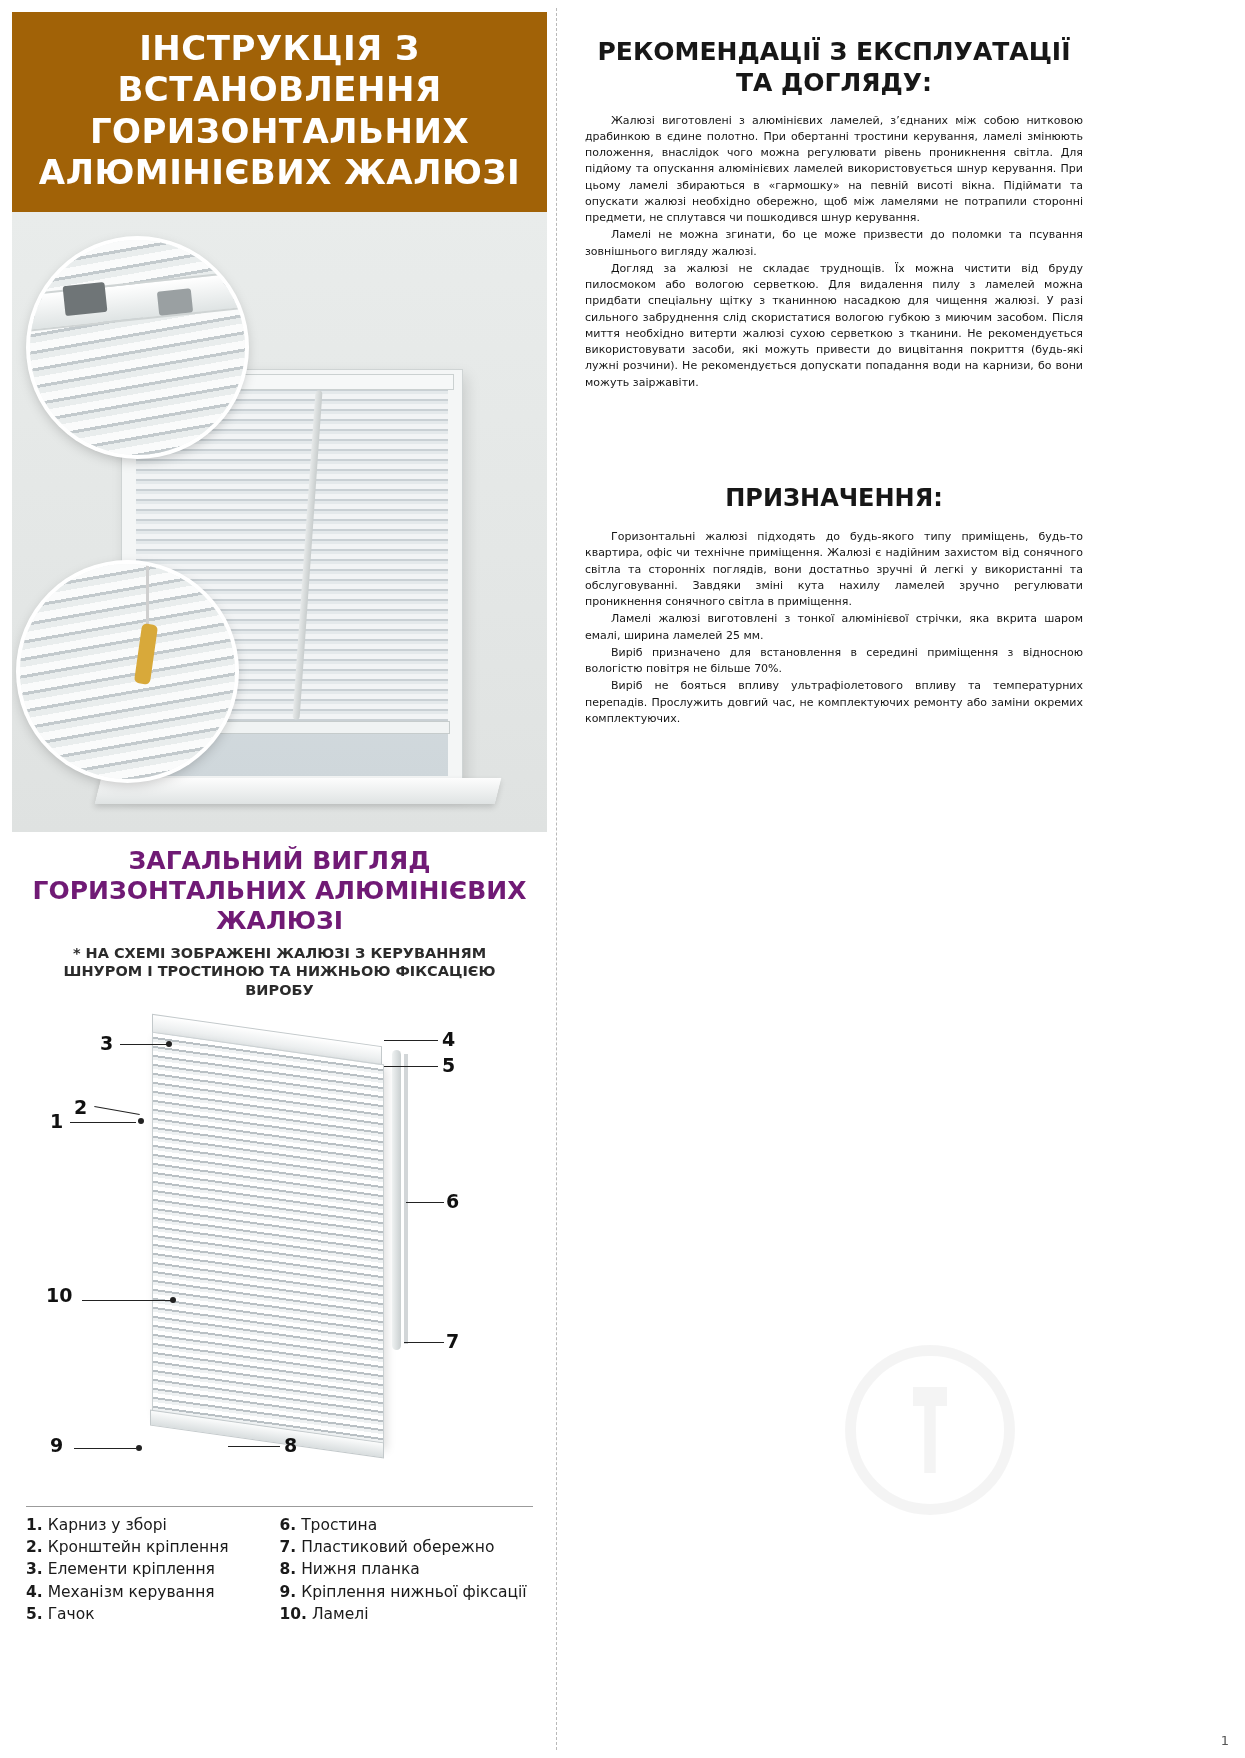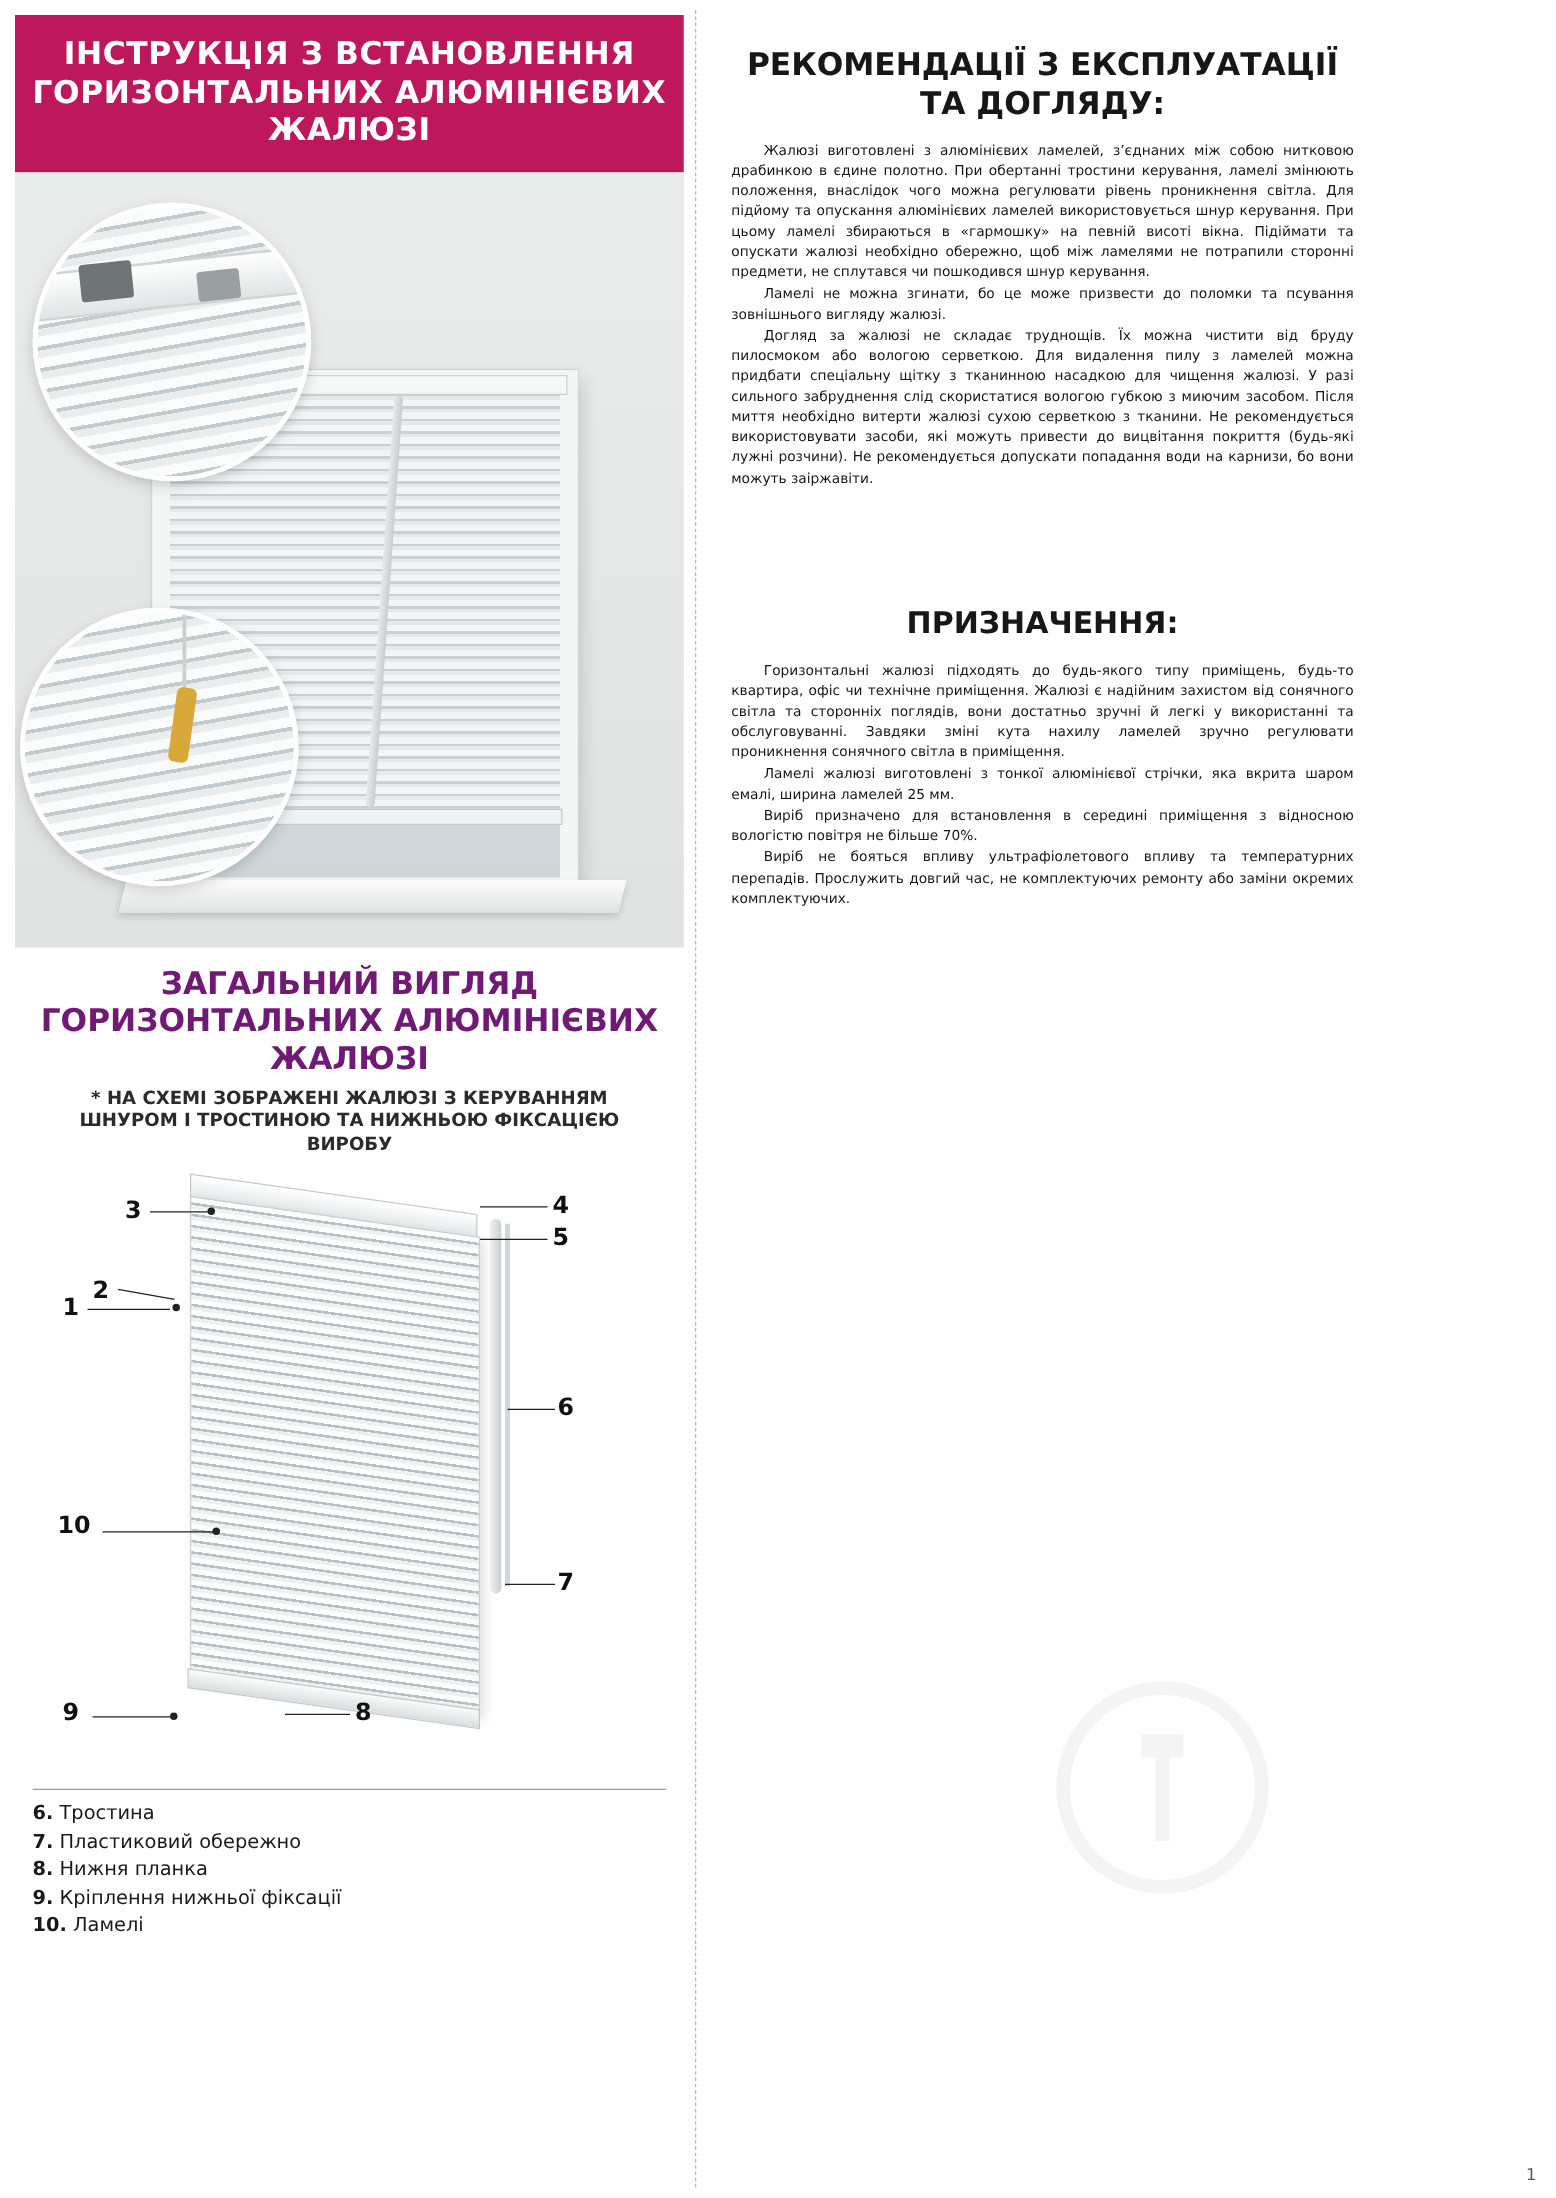--- a/index.html
+++ b/index.html
@@ -60,26 +60,26 @@
 
   
   .left-col {
     position: absolute;
     left: 12px;
     top: 12px;
     width: 535px;
   }
 
   .hdr-gray {
-    background: #be185d;
+    background: #a16207;
     color: #ffffff;
     text-align: center;
     padding: 16px 10px 18px 10px;
     font-weight: bold;
-    font-size: 25px;
+    font-size: 34px;
     line-height: 1.22;
     letter-spacing: 0.5px;
     font-family: "DejaVu Sans", sans-serif;
   }
 
   
   .photo-block {
     position: relative;
     width: 535px;
     height: 620px;
@@ -453,20 +453,42 @@
       <div class="lead" style="left:62px; top:438px; width:62px;"></div>
       <div class="dot" style="left:124px; top:435px;"></div>
 
       <span class="num" style="left:272px; top:424px;">8</span>
       <div class="lead" style="left:216px; top:436px; width:52px;"></div>
     </div>
 
     <div class="legend">
       <ol>
         <li>
+          <b>1.</b>
+          <span>Карниз у зборі</span>
+        </li>
+        <li>
+          <b>2.</b>
+          <span>Кронштейн кріплення</span>
+        </li>
+        <li>
+          <b>3.</b>
+          <span>Елементи кріплення</span>
+        </li>
+        <li>
+          <b>4.</b>
+          <span>Механізм керування</span>
+        </li>
+        <li>
+          <b>5.</b>
+          <span>Гачок</span>
+        </li>
+      </ol>
+      <ol>
+        <li>
           <b>6.</b>
           <span>Тростина</span>
         </li>
         <li>
           <b>7.</b>
           <span>Пластиковий обережно</span>
         </li>
         <li>
           <b>8.</b>
           <span>Нижня планка</span>

